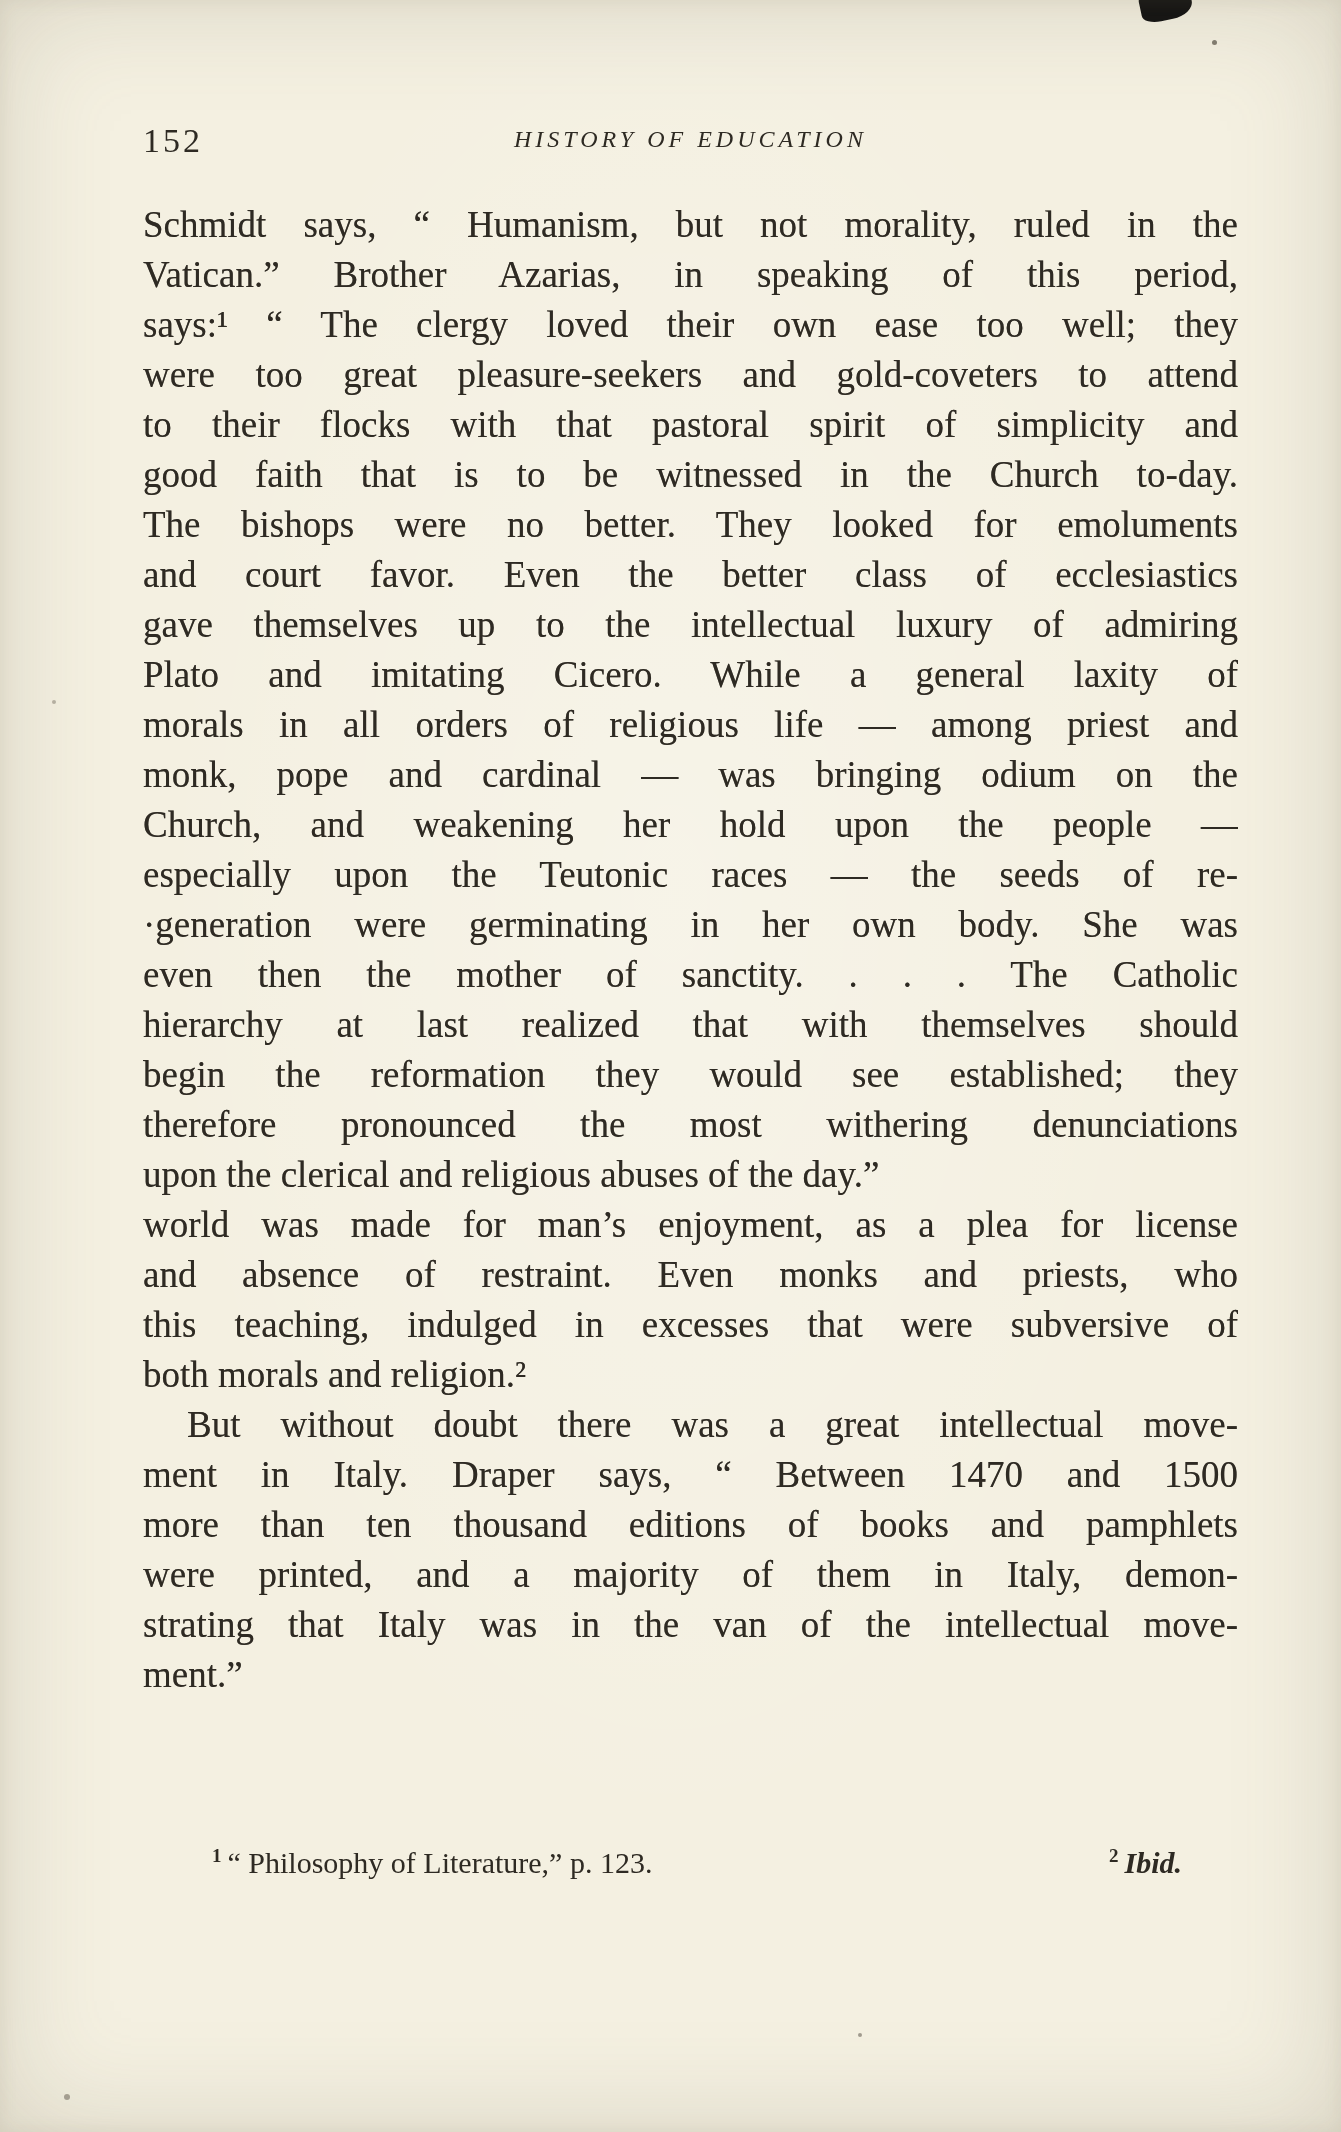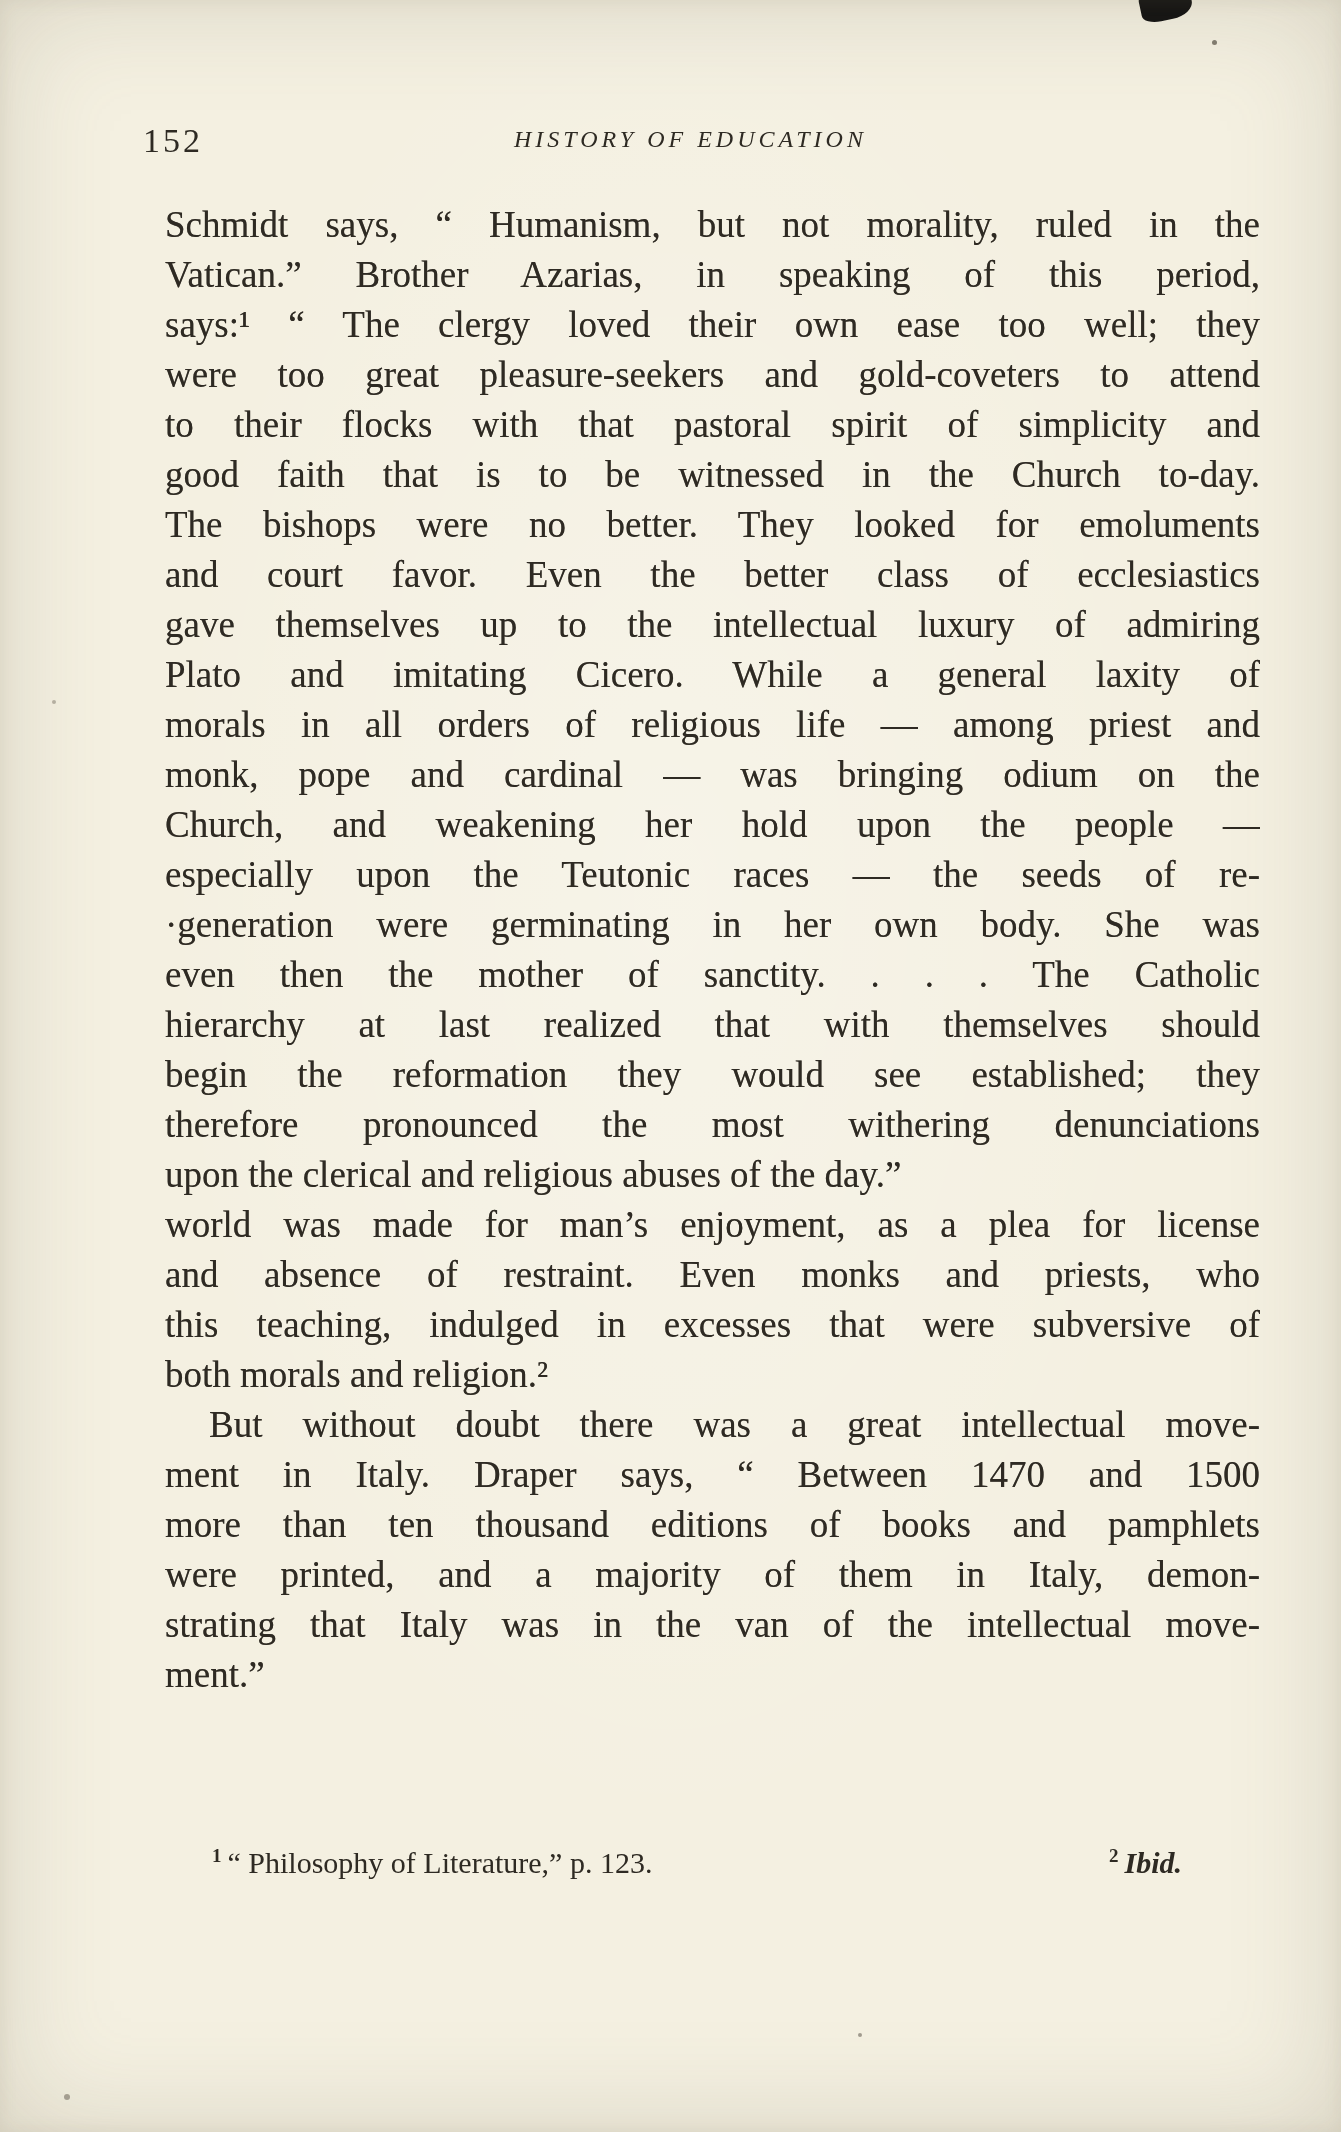--- a/index.html
+++ b/index.html
@@ -58,21 +58,20 @@
 
   
   .body-text {
     position: absolute;
     top: 200px;
     left: 143px;
     width: 1095px;
     font-size: 37px;
     line-height: 50px;
     text-shadow: 0 0 0.6px rgba(42, 36, 28, 0.55);
-    margin-left: 22px;
   }
   .line {
     white-space: nowrap;
     text-align: left;
   }
   .line.just {
     white-space: normal;
     text-align: justify;
     text-align-last: justify;
     text-justify: inter-word;

